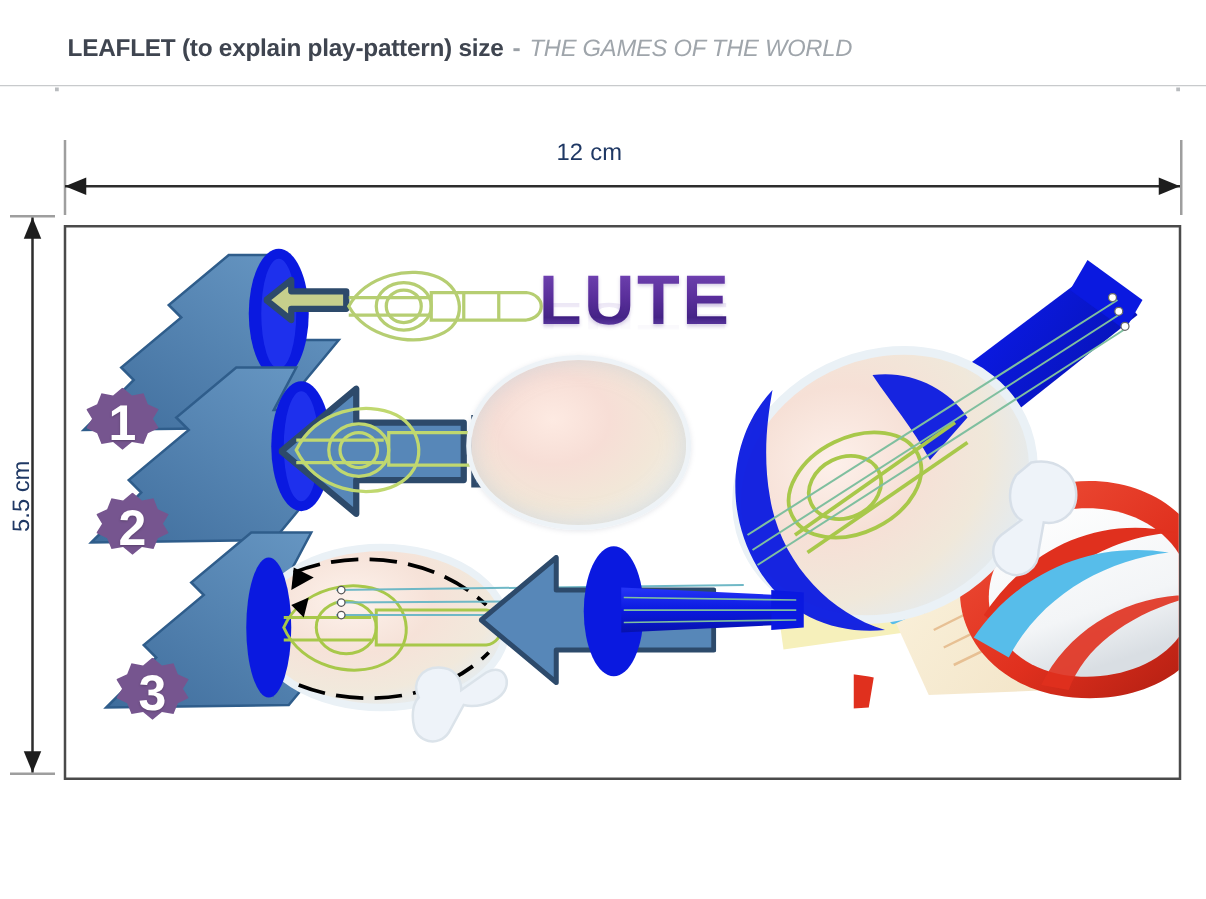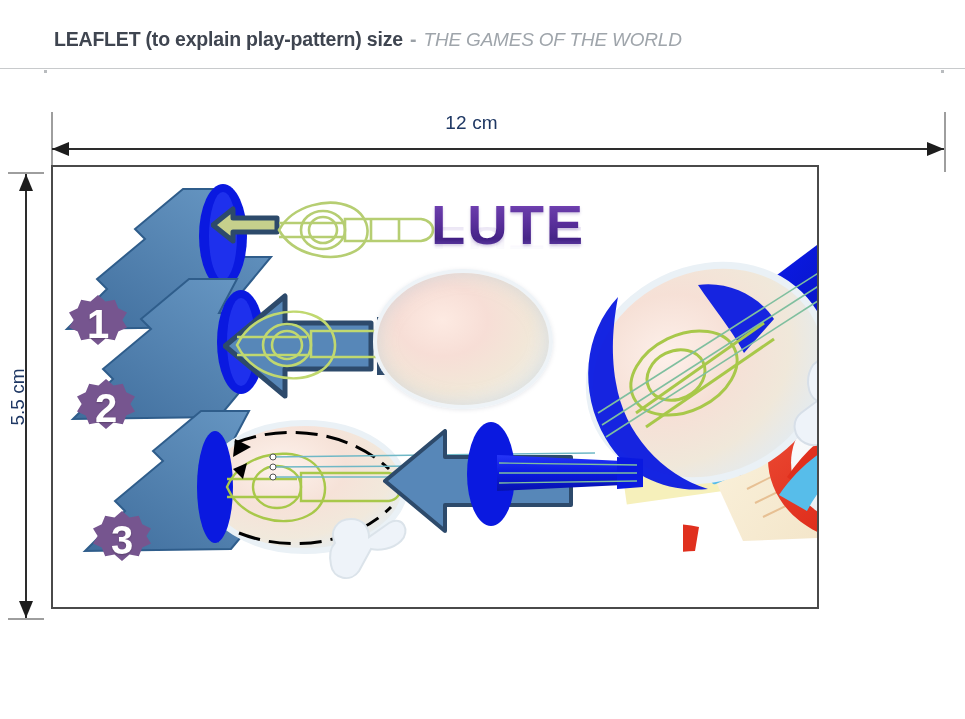--- a/index.html
+++ b/index.html
@@ -113,22 +113,22 @@
     text-align: center;
     font-size: 19px;
     color: #1f3864;
     transform: rotate(-90deg);
     transform-origin: 50% 50%;
   }
 
   
   #leaflet-frame {
     position: absolute;
-    left: 51px; top: 165px;
-    width: 768px; height: 444px;
+    left: 51px; top: 180px;
+    width: 894px; height: 444px;
     border: 2px solid #4a4a4a;
     background: #ffffff;
     overflow: hidden;
   }
 
   
   #lute-wordart {
     position: absolute;
     left: 378px; top: 30px;
     font-size: 56px;

